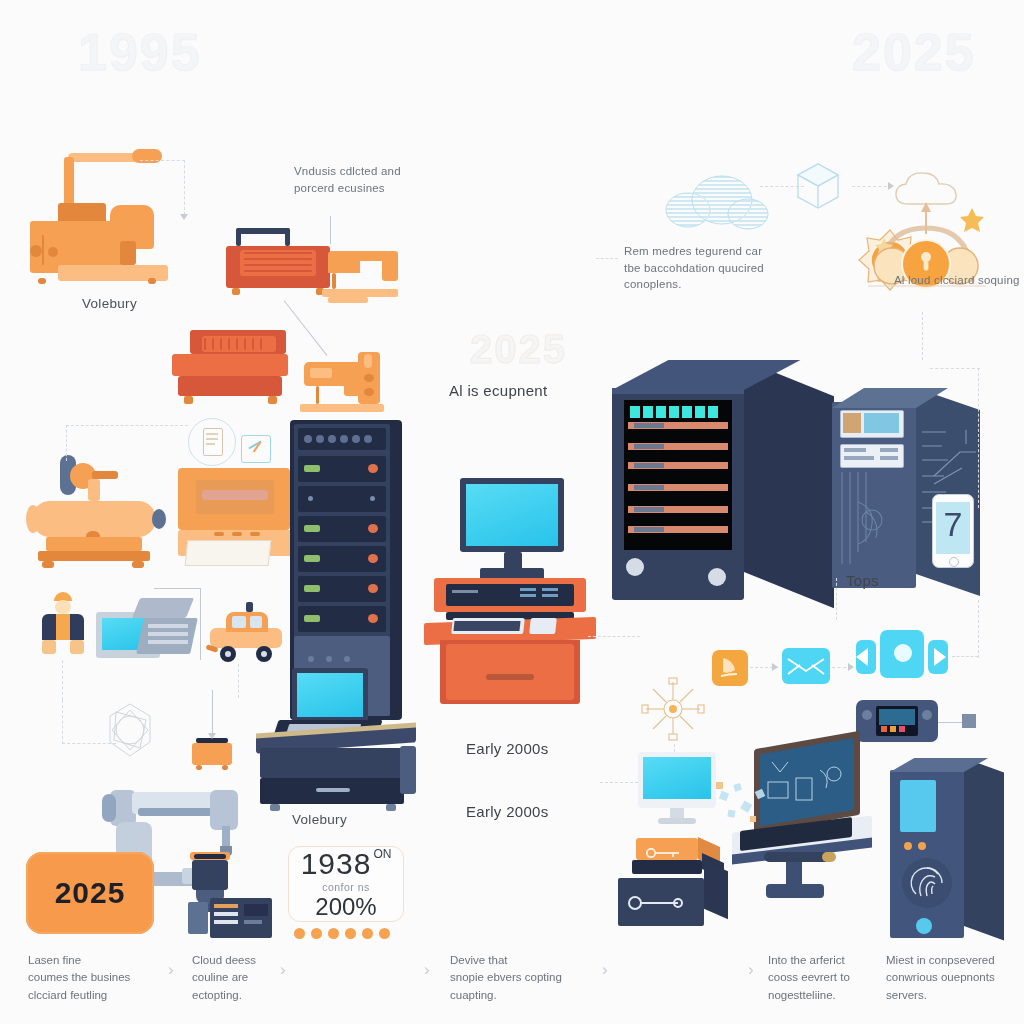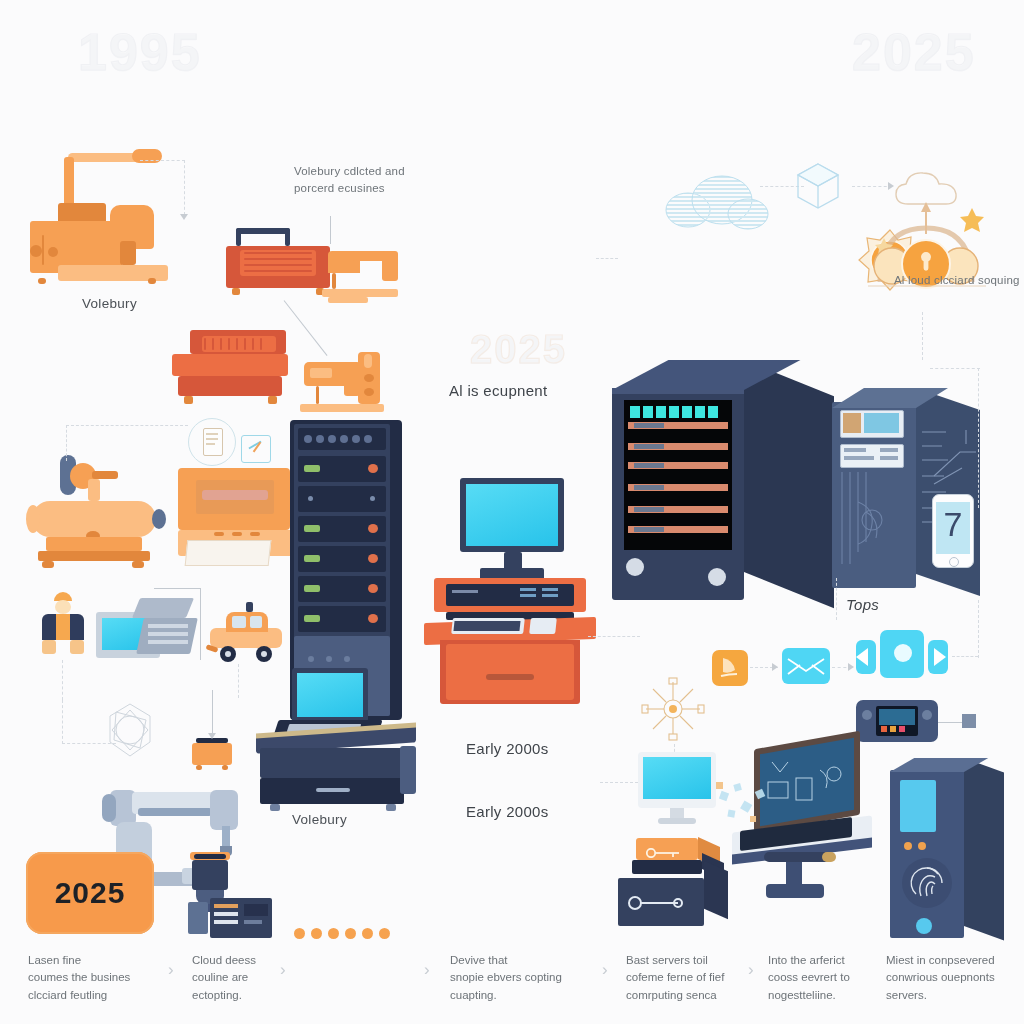--- a/index.html
+++ b/index.html
@@ -128,21 +128,21 @@
     <div class="mach-redd" style="left:0px;top:18px;width:104px;height:42px;border-radius:3px;"></div>
     <div class="mach-red" style="left:14px;top:22px;width:76px;height:26px;"></div>
     <div class="mach-redd" style="left:18px;top:24px;width:68px;height:2px;"></div>
     <div class="mach-redd" style="left:18px;top:30px;width:68px;height:2px;"></div>
     <div class="mach-redd" style="left:18px;top:36px;width:68px;height:2px;"></div>
     <div class="mach-redd" style="left:18px;top:42px;width:68px;height:2px;"></div>
     <div class="mach-dark" style="left:6px;top:60px;width:8px;height:7px;border-radius:2px;"></div>
     <div class="mach-dark" style="left:90px;top:60px;width:8px;height:7px;border-radius:2px;"></div>
   </div>
 
-  <div class="note" style="left:294px;top:163px;width:120px;">Volebury cdlcted and porcerd ecusines</div>
+  <div class="note" style="left:294px;top:163px;width:120px;">Vndusis cdlcted and porcerd ecusines</div>
   <div class="solid-v" style="left:330px;top:216px;height:28px;"></div>
 
   <div class="abs" style="left:322px;top:245px;width:80px;height:60px;">
     <div class="mach-body" style="left:6px;top:6px;width:32px;height:22px;border-radius:4px 4px 0 0;"></div>
     <div class="mach-body" style="left:30px;top:6px;width:44px;height:10px;"></div>
     <div class="mach-body" style="left:60px;top:6px;width:16px;height:30px;border-radius:3px;"></div>
     <div class="mach-dark" style="left:10px;top:28px;width:4px;height:16px;"></div>
     <div class="mach-light" style="left:0px;top:44px;width:76px;height:8px;border-radius:2px;"></div>
     <div class="mach-light" style="left:6px;top:52px;width:40px;height:6px;border-radius:2px;"></div>
   </div>
@@ -359,20 +359,28 @@
   <div class="abs" style="left:188px;top:898px;width:84px;height:40px;">
     <div class="steel" style="left:0px;top:4px;width:20px;height:32px;border-radius:2px;"></div>
     <div class="navy" style="left:22px;top:0px;width:62px;height:40px;border-radius:2px;"></div>
     <div class="abs" style="left:26px;top:6px;width:24px;height:4px;background:#e2a05c;"></div>
     <div class="abs" style="left:26px;top:14px;width:24px;height:4px;background:#dfe5ee;"></div>
     <div class="abs" style="left:26px;top:22px;width:24px;height:4px;background:#dfe5ee;"></div>
     <div class="abs" style="left:56px;top:6px;width:24px;height:12px;background:#27314d;"></div>
     <div class="abs" style="left:56px;top:22px;width:18px;height:4px;background:#6d7d9c;"></div>
   </div>
 
+  <div class="statcard" style="left:288px;top:846px;width:114px;height:74px;">
+    <div style="display:flex;align-items:flex-start;gap:2px;">
+      <span class="big">1938</span>
+      <span class="sup">ON</span>
+    </div>
+    <div class="small">confor ns</div>
+    <div class="pct">200%</div>
+  </div>
   <div class="dots6" style="left:294px;top:928px;">
     <i></i>
       <i></i>
     <i></i>
       <i></i>
     <i></i>
       <i></i>
   </div>
 
   <div class="cap cap-lg" style="left:449px;top:382px;">Al is ecupnent</div>
@@ -433,20 +441,21 @@
   </div>
   <div class="dash-h" style="left:852px;top:186px;width:40px;"></div>
   <div class="arrowR" style="left:888px;top:182px;"></div>
 
   <div class="abs" style="left:892px;top:168px;width:72px;height:44px;">
     <svg width="72" height="44" viewBox="0 0 72 44">
       <path d="M16 36 Q4 36 4 26 Q4 17 14 16 Q17 4 31 5 Q44 5 47 16 Q62 15 64 26 Q65 36 54 36 Z" fill="none" stroke="#e2cdb4" stroke-width="1.4"></path>
     </svg>
   </div>
 
+  <div class="note" style="left:624px;top:243px;width:148px;">Rem medres tegurend car tbe baccohdation quucired conoplens.</div>
   <div class="dash-h" style="left:596px;top:258px;width:22px;"></div>
 
   <div class="abs" style="left:858px;top:228px;width:64px;height:64px;">
     <svg width="64" height="64" viewBox="0 0 64 64">
       <polygon points="32,2 40,12 53,9 52,22 63,30 52,40 54,53 41,52 32,62 23,52 10,54 11,41 1,32 11,23 9,10 22,12" fill="#fbf0de" stroke="#e8b575" stroke-width="1.2"></polygon>
       <circle cx="32" cy="32" r="19" fill="#f6a340"></circle>
       <circle cx="32" cy="32" r="19" fill="none" stroke="#fdf6ea" stroke-width="1.6"></circle>
       <path d="M32 22 a4 4 0 0 1 4 4 a4 4 0 0 1 -2 3.4 l0 6 a2 2 0 0 1 -4 0 l0 -6 a4 4 0 0 1 -2 -3.4 a4 4 0 0 1 4 -4 z" fill="#fde8c9"></path>
     </svg>
   </div>
@@ -534,21 +543,21 @@
   </div>
 
   <div class="abs" style="left:932px;top:494px;width:40px;height:72px;background:#fdfdfe;border:1.5px solid #c6d0da;border-radius:7px;">
     <div class="abs" style="left:3px;top:7px;width:34px;height:52px;background:#bfe6f3;"></div>
     <div style="position:absolute;left:0;top:10px;width:40px;text-align:center;font-size:34px;color:#3b4b6b;">7</div>
     <div class="abs" style="left:16px;top:62px;width:8px;height:8px;border:1.2px solid #b9c4d0;border-radius:50%;"></div>
   </div>
   <div class="dash-v" style="left:978px;top:368px;height:140px;"></div>
   <div class="dash-h" style="left:930px;top:368px;width:50px;"></div>
 
-  <div class="cap cap-lg" style="left:846px;top:596px;font-style:italic;">Tops</div>
+  <div class="cap cap-lg" style="left:846px;top:572px;">Tops</div>
   <div class="dash-v" style="left:836px;top:578px;height:42px;"></div>
   <div class="dash-h" style="left:836px;top:618px;width:0px;"></div>
 
   <div class="abs" style="left:712px;top:650px;width:36px;height:36px;background:#f5a73f;border-radius:7px;">
     <svg width="36" height="36" viewBox="0 0 36 36">
       <path d="M11 8 q10 2 12 12 q-6 4 -12 2 z" fill="#fde3bd"></path>
       <path d="M9 26 q8 -2 16 -2" stroke="#fdf0da" stroke-width="2" fill="none"></path>
     </svg>
   </div>
   <div class="dash-h" style="left:750px;top:667px;width:28px;"></div>
@@ -714,25 +723,20 @@
 
     <div class="chev" style="left:424px;top:32px;">›</div>
 
     <div class="fcell" style="left:450px;top:24px;">
       <div>Devive that</div>
       <div>snopie ebvers copting</div>
       <div>cuapting.</div>
     </div>
     <div class="chev" style="left:602px;top:32px;">›</div>
 
-    <div class="fcell" style="left:626px;top:24px;">
-      <div>Bast servers toil</div>
-      <div>cofeme ferne of fief</div>
-      <div>comrputing senca</div>
-    </div>
     <div class="chev" style="left:748px;top:32px;">›</div>
 
     <div class="fcell" style="left:886px;top:24px;width:130px;">
       <div>Miest in conpsevered</div>
       <div>conwrious ouepnonts</div>
       <div>servers.</div>
     </div>
 
     <div class="fcell" style="left:768px;top:24px;">
       <div>Into the arferict</div>

